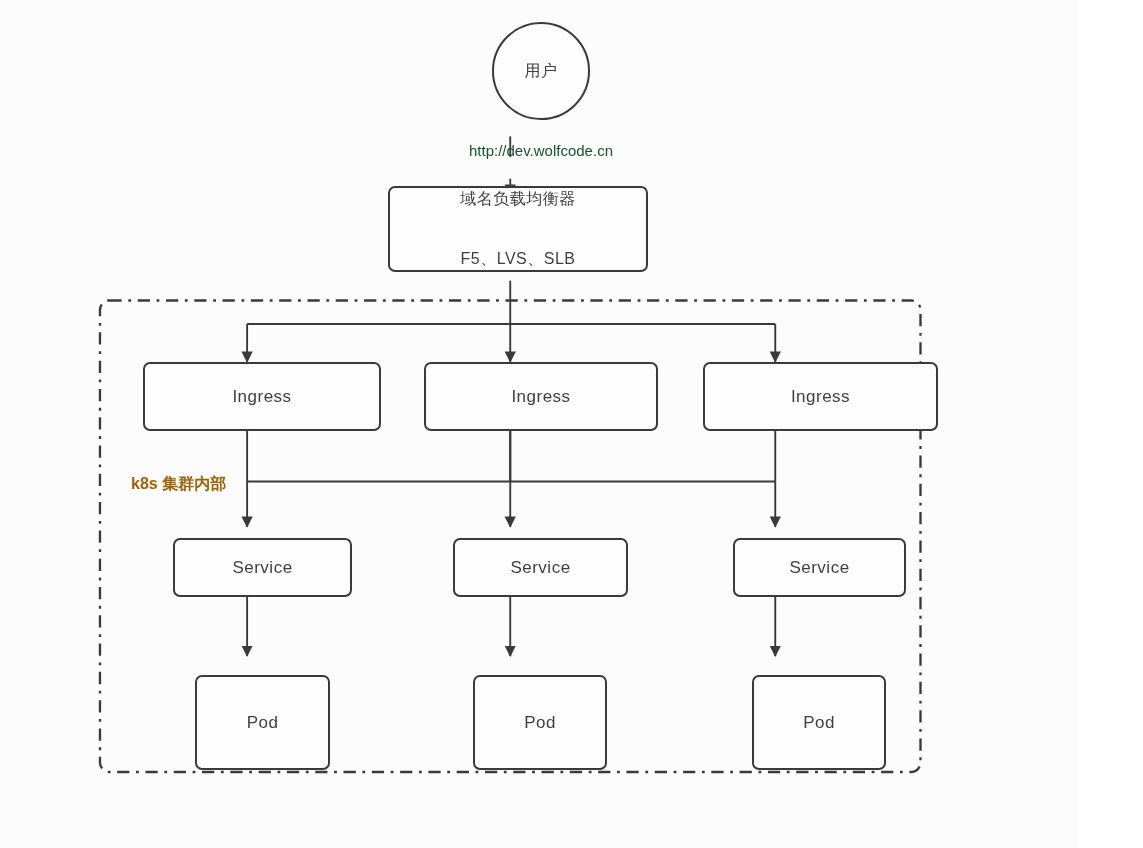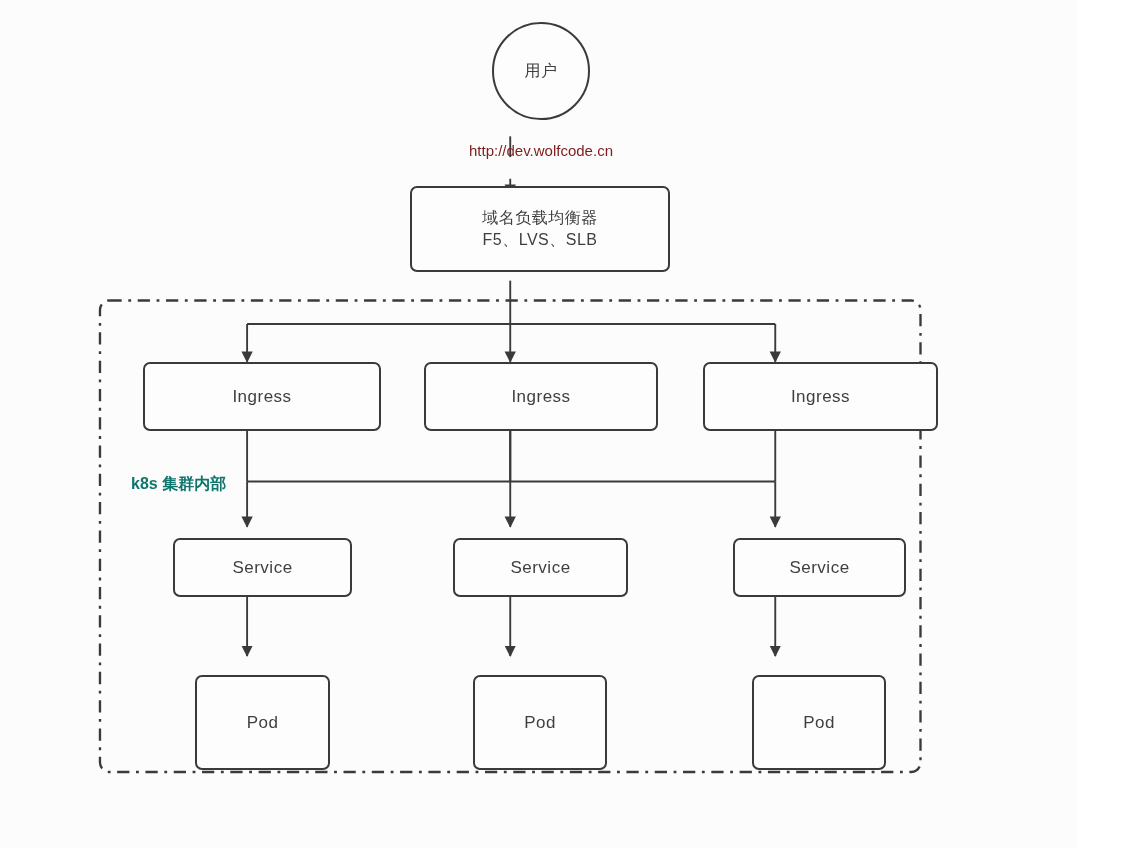--- a/index.html
+++ b/index.html
@@ -29,24 +29,24 @@
     color:var(--text);
   }
   .rect{border-radius:7px;}
   .circle{border-radius:50%;font-size:16px;}
   .lb-box{flex-direction:column;line-height:22px;font-size:16px;}
   .float-label{
     position:absolute;
     background:transparent;
     text-align:center;
     font-size:15px;
-    color:#7f1d1d;
+    color:#14532d;
     white-space:nowrap;
   }
-  .cluster-label{font-weight:bold;font-size:16px;color:#0f766e;}
+  .cluster-label{font-weight:bold;font-size:16px;color:#a16207;}
 </style>
 </head>
 <body>
 
 <div class="canvas">
 
   <svg class="layer" width="1143" height="848" viewBox="0 0 1143 848">
     <defs>
       <marker id="arrow" markerUnits="userSpaceOnUse" markerWidth="14" markerHeight="14" refX="11" refY="6" orient="auto">
         <path d="M0,0 L12,6 L0,12 Z" fill="#3a3a3a"></path>
@@ -77,21 +77,21 @@
     <path d="M541,597 V670" stroke="#3a3a3a" stroke-width="2" fill="none" marker-end="url(#arrow)"></path>
     <path d="M822,597 V670" stroke="#3a3a3a" stroke-width="2" fill="none" marker-end="url(#arrow)"></path>
   </svg>
 
   <div class="node circle" style="left:492px;top:22px;width:98px;height:98px;">
     <span>用户</span>
   </div>
 
   <div class="float-label" style="left:441px;top:142px;width:200px;"><span>http://dev.wolfcode.cn</span></div>
 
-  <div class="node rect lb-box" style="left:410px;top:186px;width:260px;height:86px;">
+  <div class="node rect lb-box" style="left:388px;top:186px;width:260px;height:86px;justify-content:space-between;">
     <span>域名负载均衡器</span>
     <span>F5、LVS、SLB</span>
   </div>
 
   <div class="float-label cluster-label" style="left:131px;top:474px;"><span>k8s 集群内部</span></div>
 
   <div class="node rect" style="left:143px;top:362px;width:238px;height:69px;">
     <span>Ingress</span>
   </div>
   <div class="node rect" style="left:424px;top:362px;width:234px;height:69px;">

